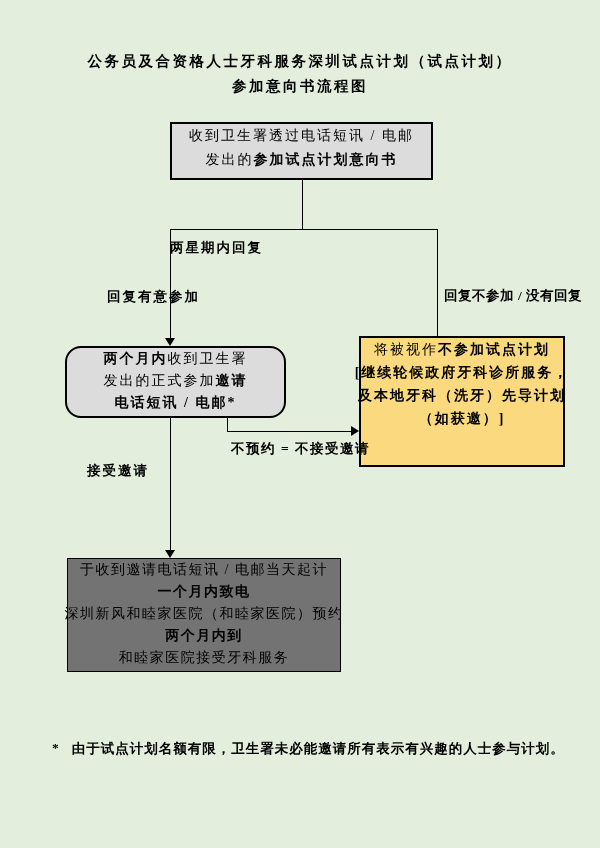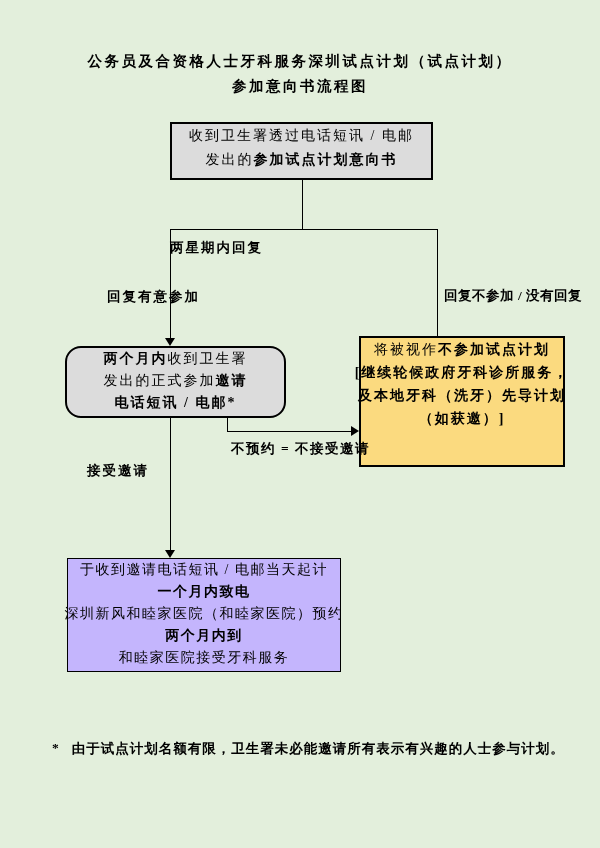--- a/index.html
+++ b/index.html
@@ -23,21 +23,21 @@
   .gray { background:#dcdcdc; border:2px solid #000; }
   .b { font-weight:bold; }
   #box-intent  { left:170px; top:122px; width:263px; height:58px; }
   #box-intent .ln { line-height:24px; }
   #box-invite  { left:65px;  top:346px; width:221px; height:72px;border-radius:16px; }
   #box-invite .ln { line-height:22px; }
   #box-deemed  { left:359px; top:336px; width:206px; height:131px;
                  background:#fbda7f; border:2px solid #000; }
   #box-deemed .ln { line-height:23px; }
   #box-booking { left:67px;  top:558px; width:274px; height:114px;
-                 background:#c4b5fd; border:1px solid #000; letter-spacing:1.5px; }
+                 background:#737373; border:1px solid #000; letter-spacing:1.5px; }
   #box-booking .ln { line-height:22px; }
   .vline,.hline { position:absolute; background:#000; }
   .arr-d { position:absolute; width:0; height:0;
            border-left:5px solid transparent; border-right:5px solid transparent;
            border-top:8px solid #000; }
   .arr-r { position:absolute; width:0; height:0;
            border-top:5px solid transparent; border-bottom:5px solid transparent;
            border-left:8px solid #000; }
   .lbl { position:absolute; font-weight:bold; font-size:13.5px;
          letter-spacing:2px; white-space:nowrap; }

